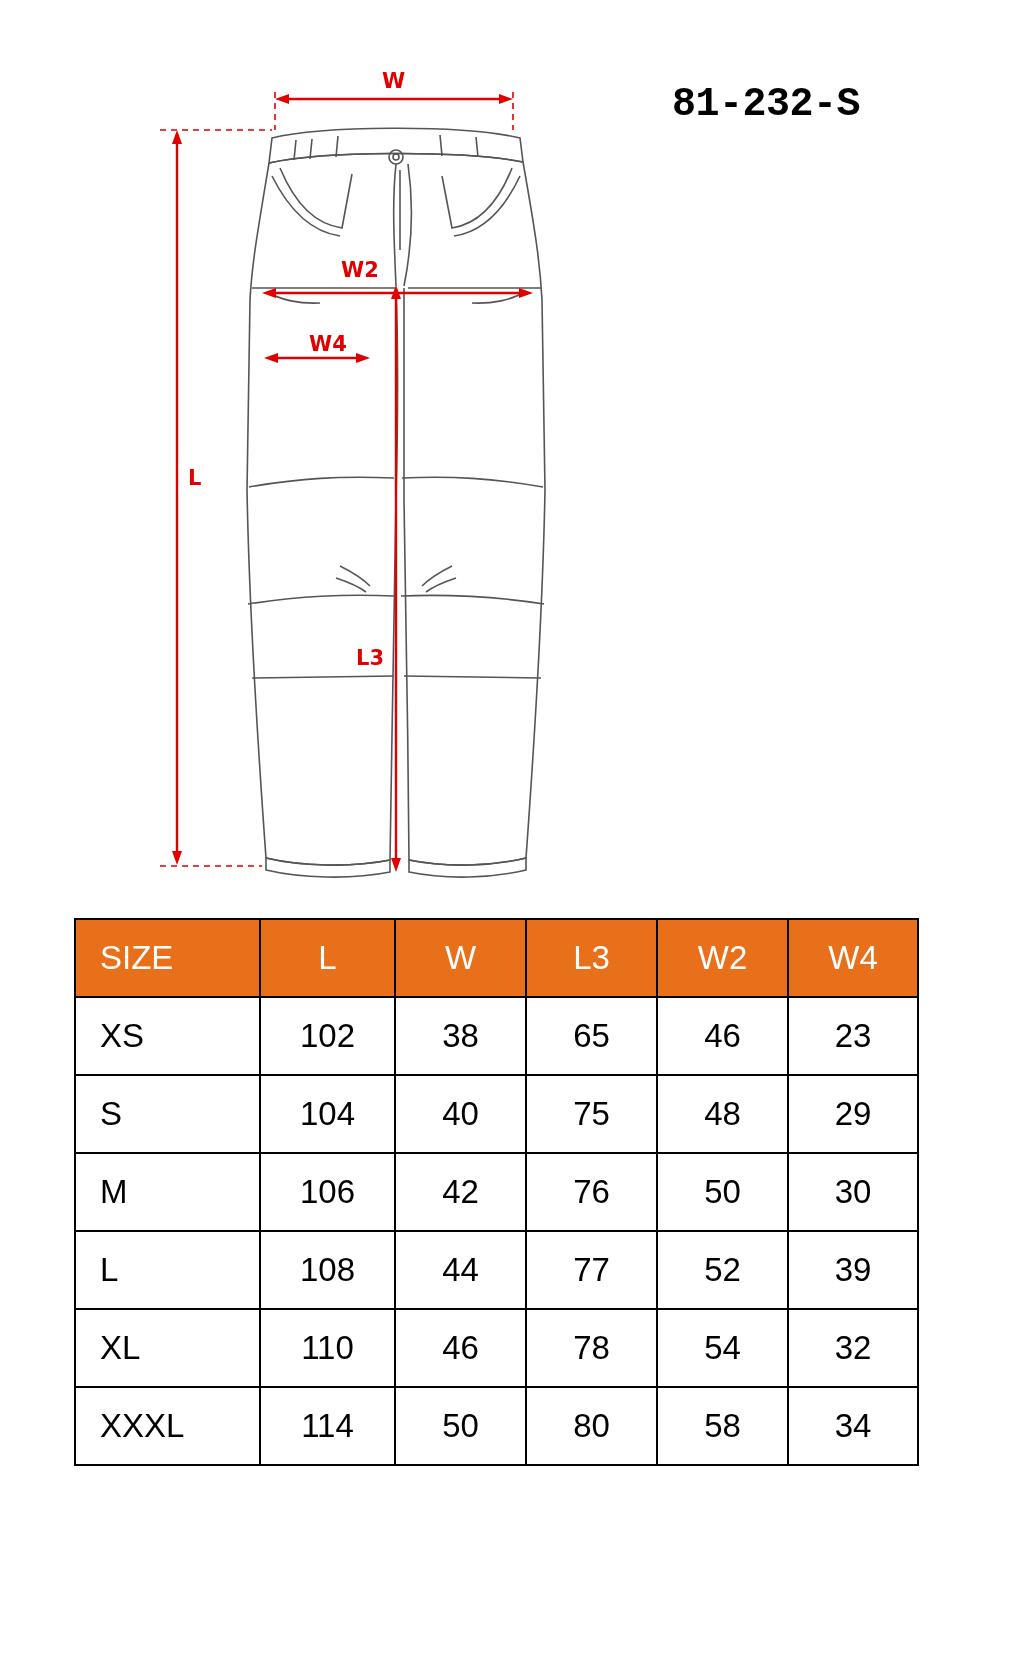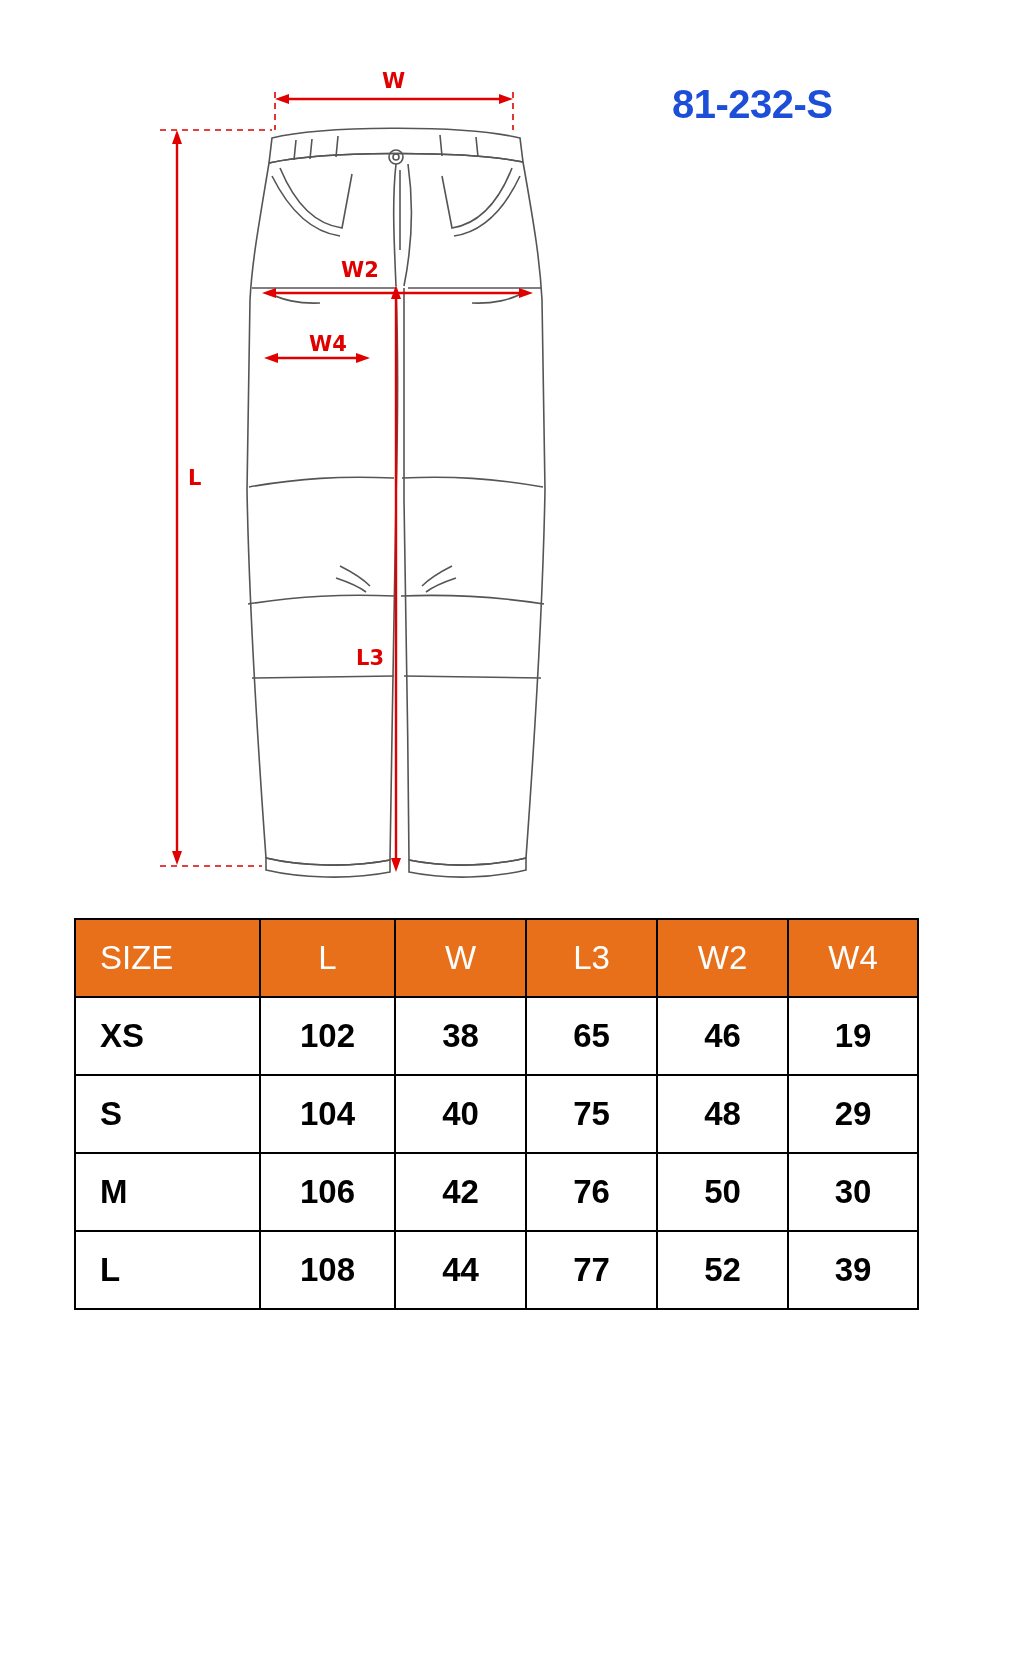--- a/index.html
+++ b/index.html
@@ -14,23 +14,23 @@
     font-family: "Liberation Sans", sans-serif;
     overflow: hidden;
   }
 
   #product-code {
     position: absolute;
     top: 82px;
     left: 672px;
     font-size: 40px;
     font-weight: bold;
-    color: #1d4ed8;
+    color: #000000;
     letter-spacing: -0.5px;
-    font-family: Liberation Sans, sans-serif;
+    font-family: Liberation Mono, monospace;
   }
 
   #diagram-area {
     position: absolute;
     top: 0;
     left: 0;
     width: 1024px;
     height: 900px;
   }
 
@@ -44,21 +44,21 @@
   table.size-table {
     border-collapse: collapse;
     width: 816px;
     table-layout: fixed;
   }
   table.size-table th,
   table.size-table td {
     border: 2px solid #000000;
     text-align: center;
     font-family: "Liberation Sans", sans-serif;
-    font-weight: bold;
+    font-weight: normal;
     color: #000000;
   }
   table.size-table th {
     background: #e8701a;
     color: #ffffff;
     font-size: 33px;
     height: 74px;
     font-weight: normal;
   }
   table.size-table td {
@@ -193,21 +193,21 @@
         <th>W4</th>
       </tr>
     </thead>
     <tbody>
       <tr>
         <td>XS</td>
         <td>102</td>
         <td>38</td>
         <td>65</td>
         <td>46</td>
-        <td>19</td>
+        <td>23</td>
       </tr>
       <tr>
         <td>S</td>
         <td>104</td>
         <td>40</td>
         <td>75</td>
         <td>48</td>
         <td>29</td>
       </tr>
       <tr>
@@ -219,15 +219,31 @@
         <td>30</td>
       </tr>
       <tr>
         <td>L</td>
         <td>108</td>
         <td>44</td>
         <td>77</td>
         <td>52</td>
         <td>39</td>
       </tr>
+      <tr>
+        <td>XL</td>
+        <td>110</td>
+        <td>46</td>
+        <td>78</td>
+        <td>54</td>
+        <td>32</td>
+      </tr>
+      <tr>
+        <td>XXXL</td>
+        <td>114</td>
+        <td>50</td>
+        <td>80</td>
+        <td>58</td>
+        <td>34</td>
+      </tr>
     </tbody>
   </table>
 </div>
 
 </body></html>

